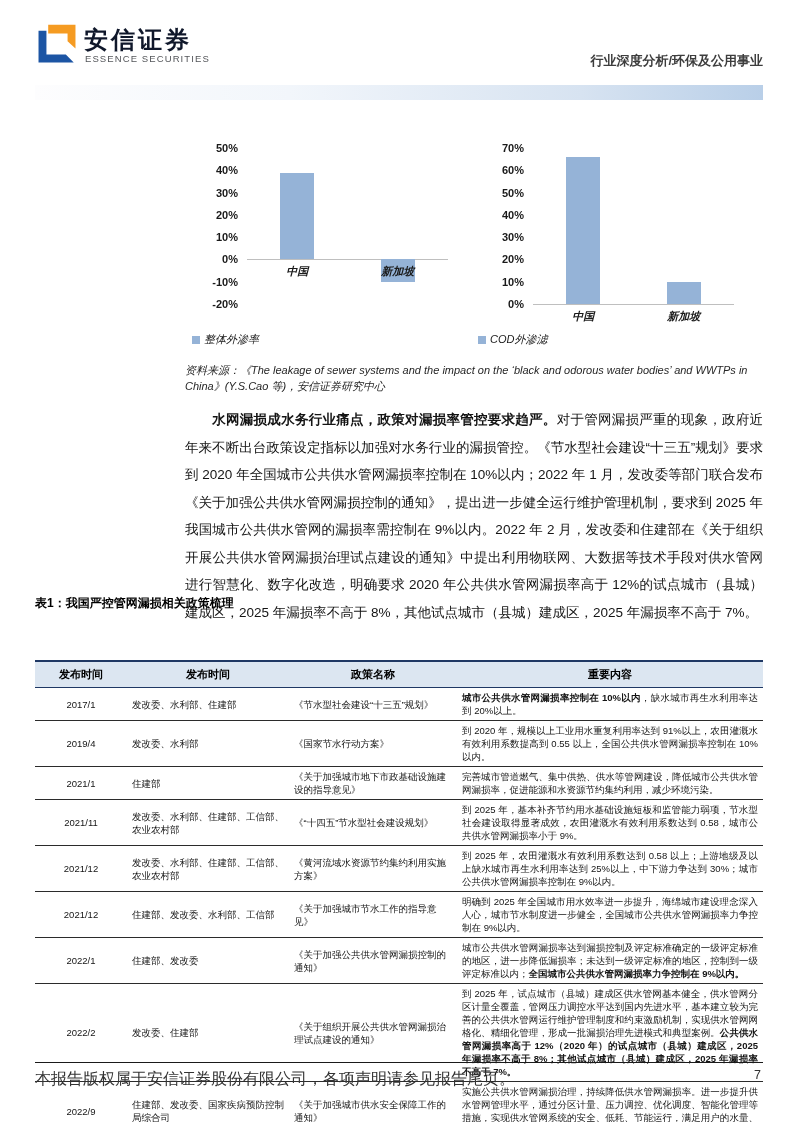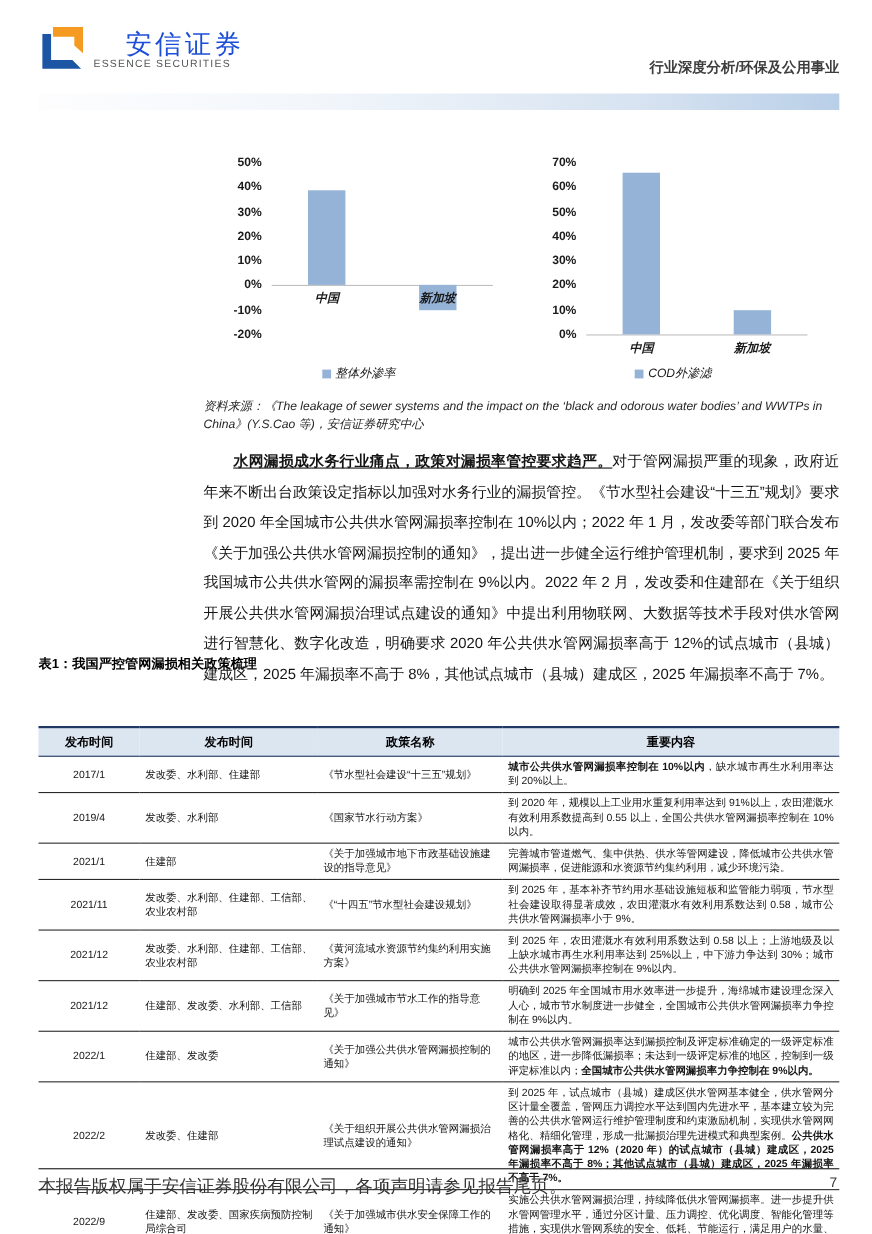--- a/index.html
+++ b/index.html
@@ -1,47 +1,47 @@
 <!DOCTYPE html>
 <html><head>
 <meta charset="utf-8">
 <style>
   html,body{margin:0;padding:0;background:#ffffff;}
   body{font-family:"Liberation Sans","DejaVu Sans",sans-serif;color:#1a1a1a;}
   #page{position:relative;width:793px;height:1122px;background:#fff;overflow:hidden;margin:0 auto;}
 
   
   .logo-mark{position:absolute;left:35px;top:22px;width:44px;height:44px;}
-  .brand-cn{position:absolute;left:84px;top:24px;font-size:24px;letter-spacing:3px;color:#1d4ed8;font-weight:400;margin-left:30px;}
+  .brand-cn{position:absolute;left:84px;top:24px;font-size:24px;letter-spacing:3px;color:#0f172a;font-weight:700;}
   .brand-en{position:absolute;left:85px;top:53px;font-size:9.5px;letter-spacing:1.1px;color:#54565a;}
   .report-label{position:absolute;right:30px;top:52px;font-size:13px;font-weight:bold;color:#3d3d3d;}
   .gradient-bar{position:absolute;left:35px;top:85px;width:728px;height:15px;
     background:linear-gradient(90deg,#fdfdfe 0%,#f2f6fb 35%,#d7e3f1 75%,#b9cfe8 100%);}
 
   
   .fig-title{position:absolute;left:185px;top:109px;width:573px;font-size:12.5px;font-weight:bold;
     color:#1a1a1a;border-bottom:2px solid #262626;padding-bottom:5px;}
   .chart{position:absolute;top:140px;width:268px;height:214px;}
   #chart-0{left:192px;} #chart-1{left:478px;}
   .tick-label{position:absolute;font-size:11px;font-weight:bold;color:#1a1a1a;text-align:right;width:46px;transform:translateY(-50%);}
   .zero-line{position:absolute;height:1px;background:#bfbfbf;}
   .bar{position:absolute;}
   .cat-label{position:absolute;font-size:11px;font-weight:bold;color:#1a1a1a;text-align:center;transform:translateX(-50%);font-style:italic;}
-  .legend{position:absolute;left:0;width:100%;text-align:center;font-size:11px;color:#1a1a1a;}
+  .legend{position:absolute;left:0;width:100%;font-size:11px;color:#1a1a1a;}
   .legend .swatch{display:inline-block;width:8px;height:8px;margin-right:4px;vertical-align:middle;}
   .legend .ltext{vertical-align:middle;font-style:italic;}
 
   .fig-source{position:absolute;left:185px;top:362px;width:577px;font-size:11px;font-style:italic;
     color:#262626;line-height:16px;}
 
   
   .para{position:absolute;left:185px;top:406px;width:578px;font-size:13.5px;line-height:27.5px;
     text-align:justify;color:#141414;}
   .para .indent{display:inline-block;width:2em;}
-  .para b{font-weight:bold;text-decoration:underline;}
+  .para b{font-weight:bold;}
 
   
   .table-block{position:absolute;left:35px;top:595px;width:728px;}
   .table-title{font-size:12px;font-weight:bold;color:#000;margin:0 0 5px 0;}
   table.policy{width:728px;border-collapse:collapse;border-top:2.5px solid #1f3864;border-bottom:2px solid #1f3864;margin-top:48px;}
   table.policy thead th{background:#dce6f1;font-size:11px;font-weight:bold;color:#000;
     padding:5px 4px;text-align:center;border-bottom:1.5px solid #1f3864;}
   table.policy td{font-size:9.5px;line-height:13px;color:#141414;padding:3px 5px;vertical-align:middle;
     border-bottom:1px solid #2b2b2b;}
   table.policy tr:last-child td{border-bottom:none;}

